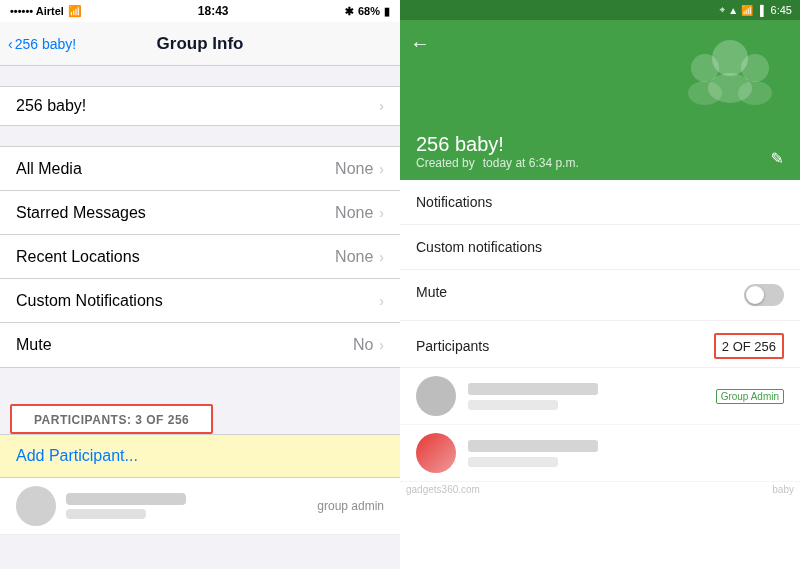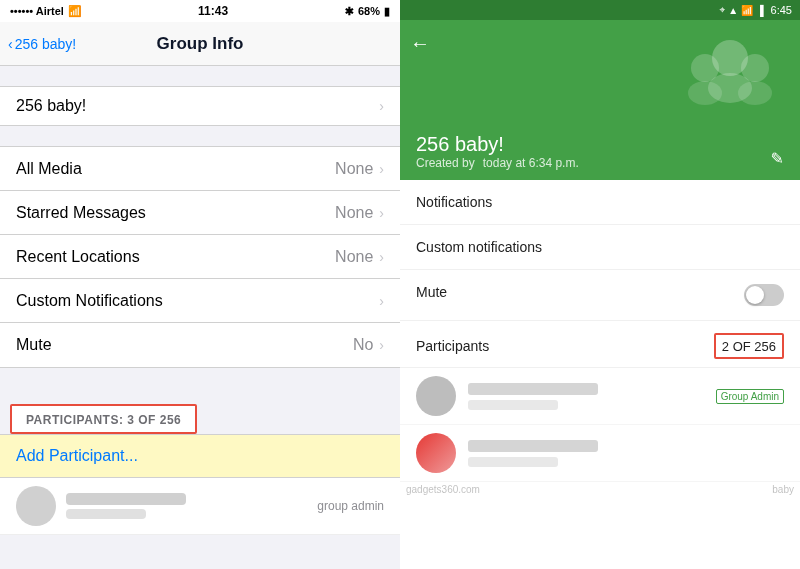--- a/index.html
+++ b/index.html
@@ -267,21 +267,21 @@
 </head>
 <body>
 
 <div class="left-panel">
 
   <div class="ios-status-bar">
     <div class="ios-status-left">
       <span>•••••• Airtel</span>
       <span>📶</span>
     </div>
-    <div class="ios-status-center">11:43</div>
+    <div class="ios-status-center">18:43</div>
     <div class="ios-status-right">
       <span>✱</span>
       <span>68%</span>
       <span>▮</span>
     </div>
   </div>
 
   <div class="ios-nav-bar">
     <div class="ios-nav-back">
       <span>‹</span>
@@ -318,21 +318,21 @@
         <span class="ios-chevron">›</span>
       </div>
       <div class="ios-row">
         <span class="ios-row-label">Mute</span>
         <span class="ios-row-value">No</span>
         <span class="ios-chevron">›</span>
       </div>
     </div>
 
     <div class="ios-participants-wrapper">
-      <div style="display:inline-block; border: 2px solid #e74c3c; padding: 4px 14px; background:#fff; border-radius:2px; margin-top:16px;">
+      <div style="display:inline-block; border: 2px solid #e74c3c; padding: 4px 22px; background:#fff; border-radius:2px; margin-top:16px;">
         <span style="font-size:12px; color:#6d6d72; letter-spacing:0.5px; font-weight:600;">PARTICIPANTS: 3 OF 256</span>
       </div>
     </div>
 
     <div style="background:#fef9c3; border-top:1px solid #d0d0d0; border-bottom:1px solid #d0d0d0; margin-top:0; padding:12px 16px;">
       <span style="color:#007aff; font-size:16px;">Add Participant...</span>
     </div>
 
     <div class="ios-participant-row">
       <div class="ios-avatar-placeholder"></div>

